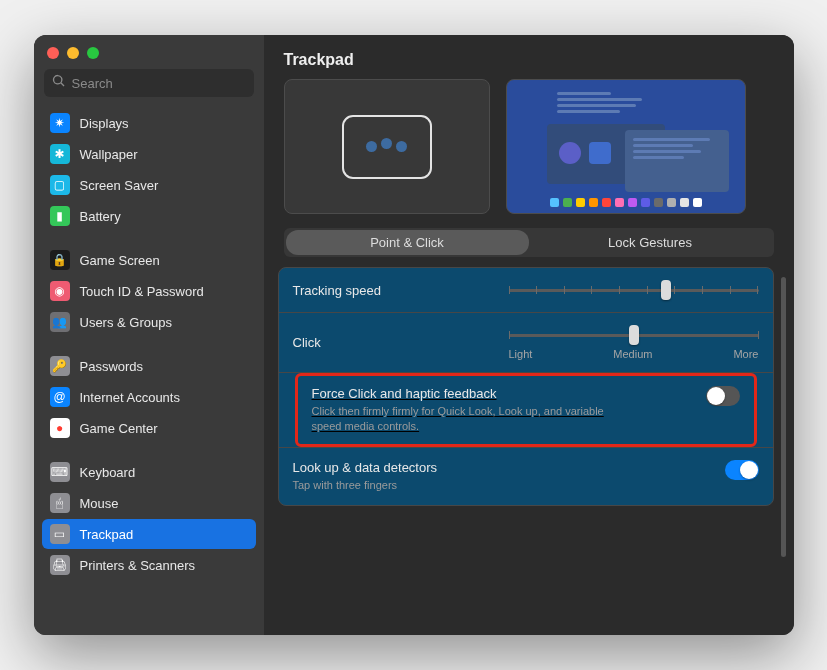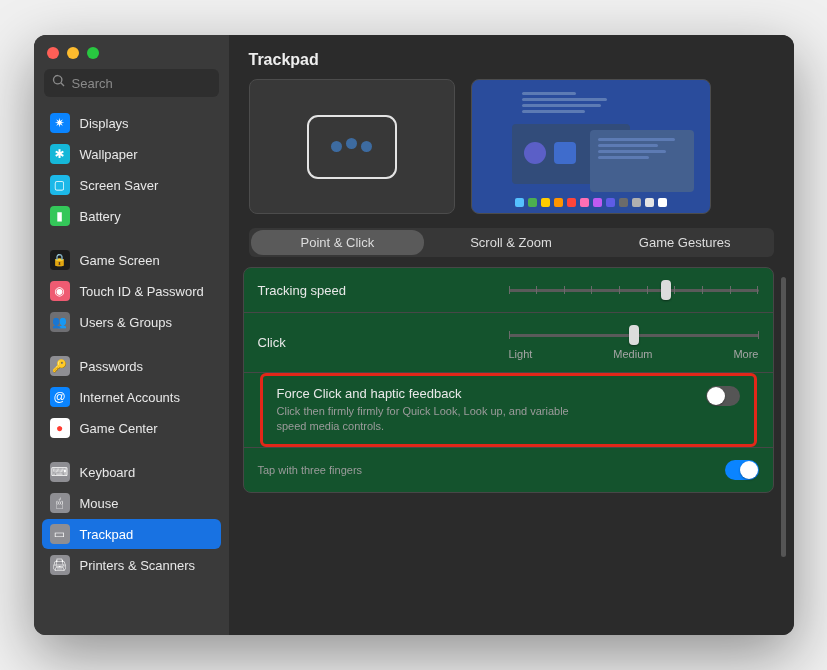--- a/index.html
+++ b/index.html
@@ -17,21 +17,21 @@
       height: 600px;
       background: #2b2b2b;
       border-radius: 12px;
       display: flex;
       overflow: hidden;
       box-shadow: 0 20px 60px rgba(0,0,0,0.4);
       position: relative;
     }
     
     .sidebar {
-      width: 195px;
+      width: 230px;
       background: #3a3a3a;
       display: flex;
       flex-direction: column;
       flex-shrink: 0;
     }
     .traffic-lights {
       display: flex;
       gap: 8px;
       padding: 12px 13px 10px;
     }
@@ -156,21 +156,21 @@
     .tab.active { background: #5a5a5a; }
     
     .settings-scroll {
       margin: 10px 6px 10px 14px;
       padding-right: 14px;
       overflow-y: auto;
       flex: 1;
       position: relative;
     }
     .panel {
-      background: #14532d;
+      background: #0c4a6e;
       border: 1px solid #474747;
       border-radius: 8px;
     }
     .row {
       padding: 12px 14px;
       border-bottom: 1px solid #474747;
       display: flex;
       justify-content: space-between;
       align-items: flex-start;
       gap: 16px;
@@ -209,21 +209,21 @@
     .toggle.on { background:#0a84ff; }
     .toggle.on .toggle-knob { right:1px; }
     
     .highlight-box {
       border: 3px solid #e32719;
       border-radius: 6px;
       padding: 10px 14px;
       margin: 0 16px;
     }
     .row.highlight {
-      padding-top: 10px; padding-bottom: 10px;
+      padding-top: 10px; padding-bottom: 10px; text-decoration: underline;
     }
     
     .dropdown {
       display:flex; align-items:center; gap:5px;
       color:#e4e4e4; font-size:13px;
     }
     .chev-both { display:flex; flex-direction:column; gap:1px; }
     .chev-both svg { width:8px; height:5px; fill:#ccc; }
     .scrollhint2 {
       position:absolute; right:2px; top:10px; width:5px; height:280px;
@@ -356,22 +356,21 @@
             <div class="dock-item" style="background: rgb(107, 107, 107);"></div>
             <div class="dock-item" style="background: rgb(176, 176, 176);"></div>
             <div class="dock-item" style="background: rgb(228, 228, 228);"></div>
             <div class="dock-item" style="background: rgb(255, 255, 255);"></div>
           </div>
       </div>
     </div>
 
     <div class="tabs">
       <div class="tab active">Point &amp; Click</div>
-      <div class="tab">Scroll &amp; Zoom</div>
-      <div class="tab">Game Gestures</div>
+      <div class="tab">Lock Gestures</div>
     </div>
 
     <div class="settings-scroll">
       <div class="scrollhint2"></div>
       <div class="panel">
 
         <div class="row">
           <div class="slider-top" style="width:100%;">
             <div class="row-title">Tracking speed</div>
             <div>
@@ -424,20 +423,21 @@
               <div class="row-sub">Click then firmly firmly for Quick Look, Look up, and variable speed media controls.</div>
             </div>
             <div class="toggle off">
               <div class="toggle-knob"></div>
             </div>
           </div>
         </div>
 
         <div class="row">
           <div class="row-left">
+            <div class="row-title">Look up &amp; data detectors</div>
             <div class="row-sub">Tap with three fingers</div>
           </div>
           <div class="toggle on">
             <div class="toggle-knob"></div>
           </div>
         </div>
 
 
 
       </div>

